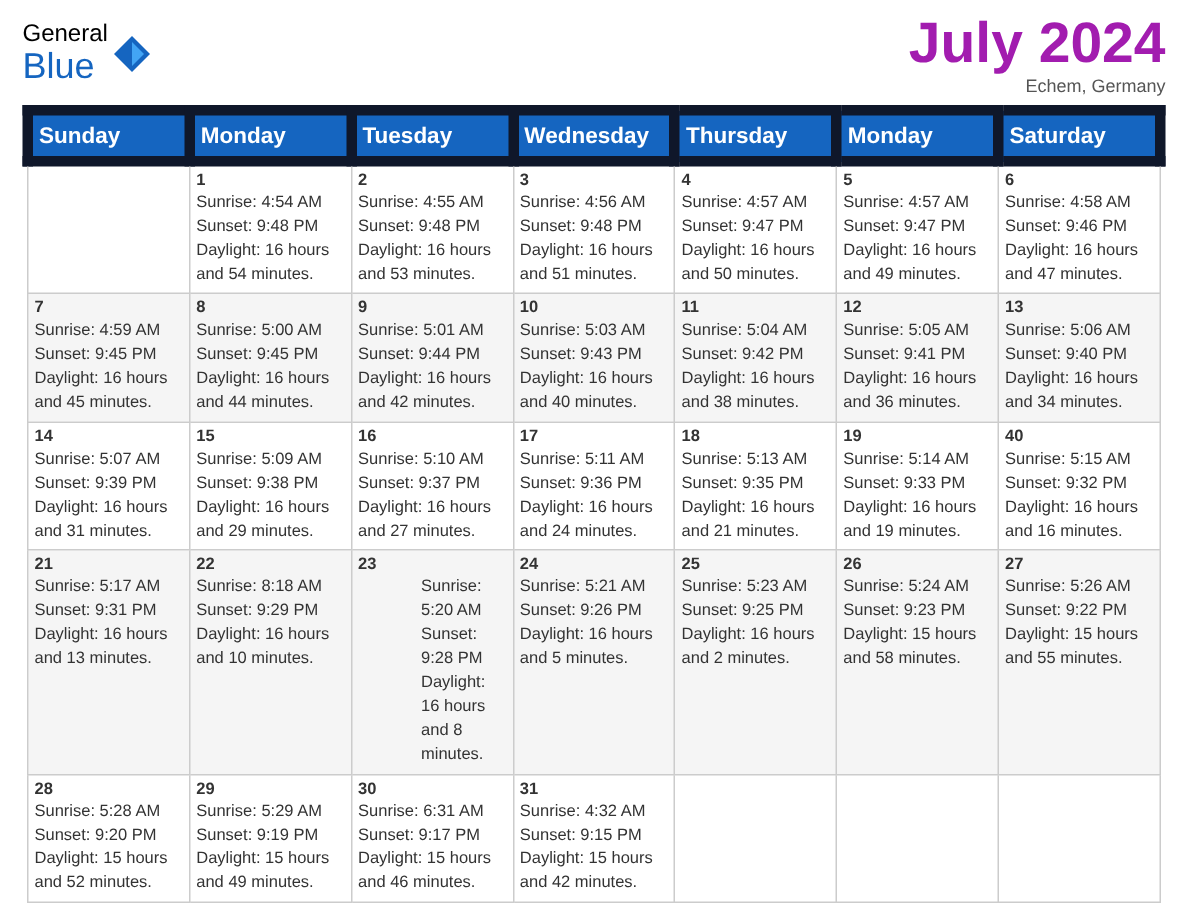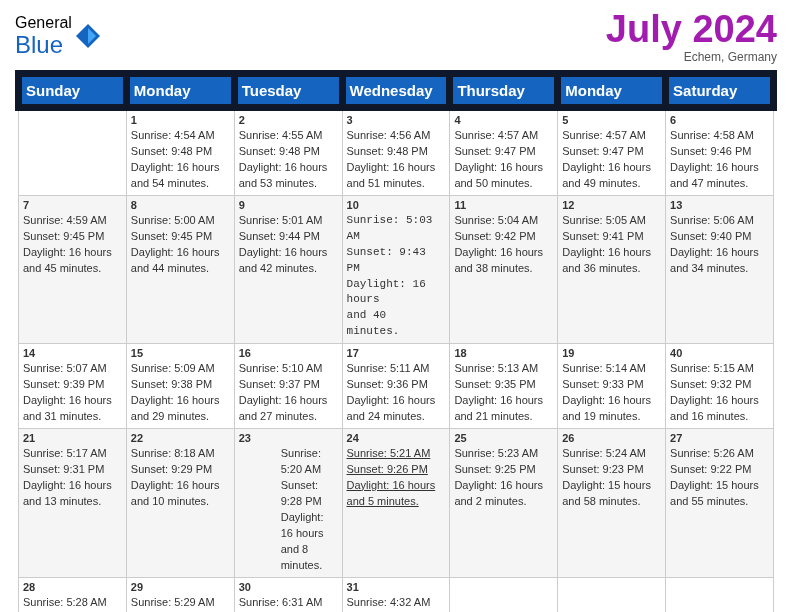--- a/index.html
+++ b/index.html
@@ -197,21 +197,21 @@
           </td>
           <td>
             <span class="day-number">9</span>
             <div class="day-info" style="white-space: pre-line;">Sunrise: 5:01 AM
 Sunset: 9:44 PM
 Daylight: 16 hours
 and 42 minutes.</div>
           </td>
           <td>
             <span class="day-number">10</span>
-            <div class="day-info" style="white-space: pre-line; font-family: Liberation Mono, monospace;">Sunrise: 5:03 AM
+            <div class="day-info" style="white-space: pre-line;">Sunrise: 5:03 AM
 Sunset: 9:43 PM
 Daylight: 16 hours
 and 40 minutes.</div>
           </td>
           <td>
             <span class="day-number">11</span>
             <div class="day-info" style="white-space: pre-line;">Sunrise: 5:04 AM
 Sunset: 9:42 PM
 Daylight: 16 hours
 and 38 minutes.</div>
@@ -299,21 +299,21 @@
           </td>
           <td>
             <span class="day-number">23</span>
             <div class="day-info" style="white-space: pre-line; margin-left: 42px;">Sunrise: 5:20 AM
 Sunset: 9:28 PM
 Daylight: 16 hours
 and 8 minutes.</div>
           </td>
           <td>
             <span class="day-number">24</span>
-            <div class="day-info" style="white-space: pre-line; text-decoration: underline;">Sunrise: 5:21 AM
+            <div class="day-info" style="white-space: pre-line;">Sunrise: 5:21 AM
 Sunset: 9:26 PM
 Daylight: 16 hours
 and 5 minutes.</div>
           </td>
           <td>
             <span class="day-number">25</span>
             <div class="day-info" style="white-space: pre-line;">Sunrise: 5:23 AM
 Sunset: 9:25 PM
 Daylight: 16 hours
 and 2 minutes.</div>

